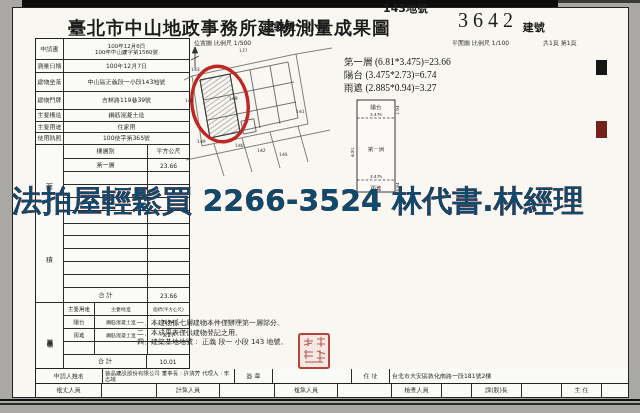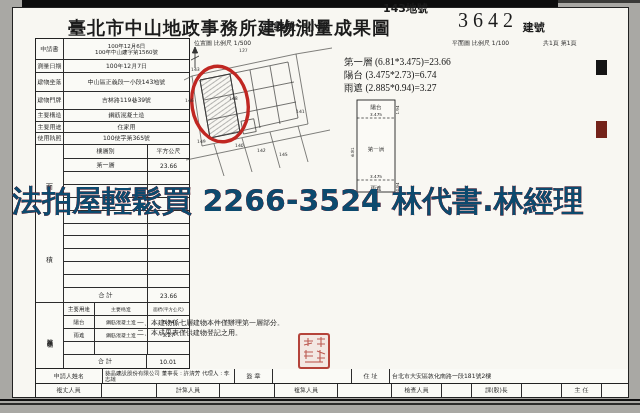--- a/index.html
+++ b/index.html
@@ -276,20 +276,21 @@
     <text x="26" y="92.5">雨遮</text>
     <text x="3.5" y="55" font-size="4.2" transform="rotate(-90 3.5 55)">6.81</text>
     <text x="49" y="13" font-size="4" transform="rotate(-90 49 13)">1.94</text>
     <text x="49" y="90" font-size="4" transform="rotate(-90 49 90)">0.94</text>
   </g>
 </svg>
 
 <div class="abs notes" style="left:137px;top:319px;width:300px">
   <div class="t">一、本建物係七層建物本件僅辦理第一層部分。</div>
   <div class="t">二、本成果表僅供建物登記之用。</div>
+  <div class="t">四、建築基地地號： 正義 段一 小段 143 地號。</div>
 </div>
 
 <svg class="abs" style="left:297px;top:332px;z-index:20" width="34" height="38" viewBox="0 0 34 38">
   <rect x="2" y="2" width="30" height="34" rx="2" fill="rgba(195,60,48,0.08)" stroke="#b4433a" stroke-width="2"></rect>
   <g stroke="#b4433a" stroke-width="1.1" fill="none" opacity="0.85">
     <path d="M7,9 h9 M11,6 v8 M7,13 l8,-2"></path>
     <path d="M20,7 h8 M24,5 v10 M20,12 h8"></path>
     <path d="M7,20 h9 M7,24 h9 M9,18 v9"></path>
     <path d="M20,19 l8,3 M20,26 h8 M23,18 v12"></path>
     <path d="M8,30 h18"></path>

